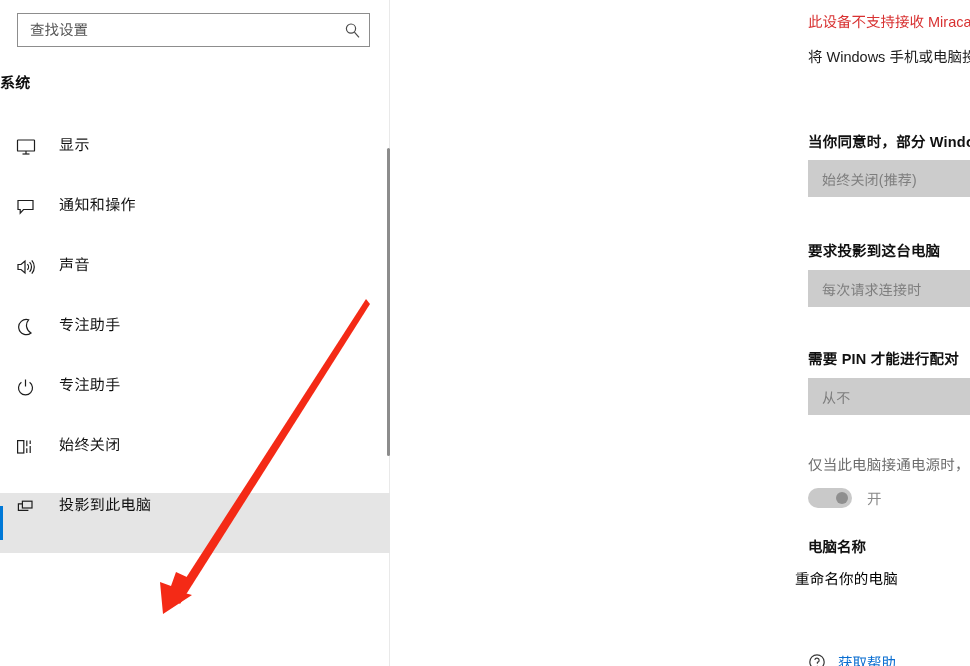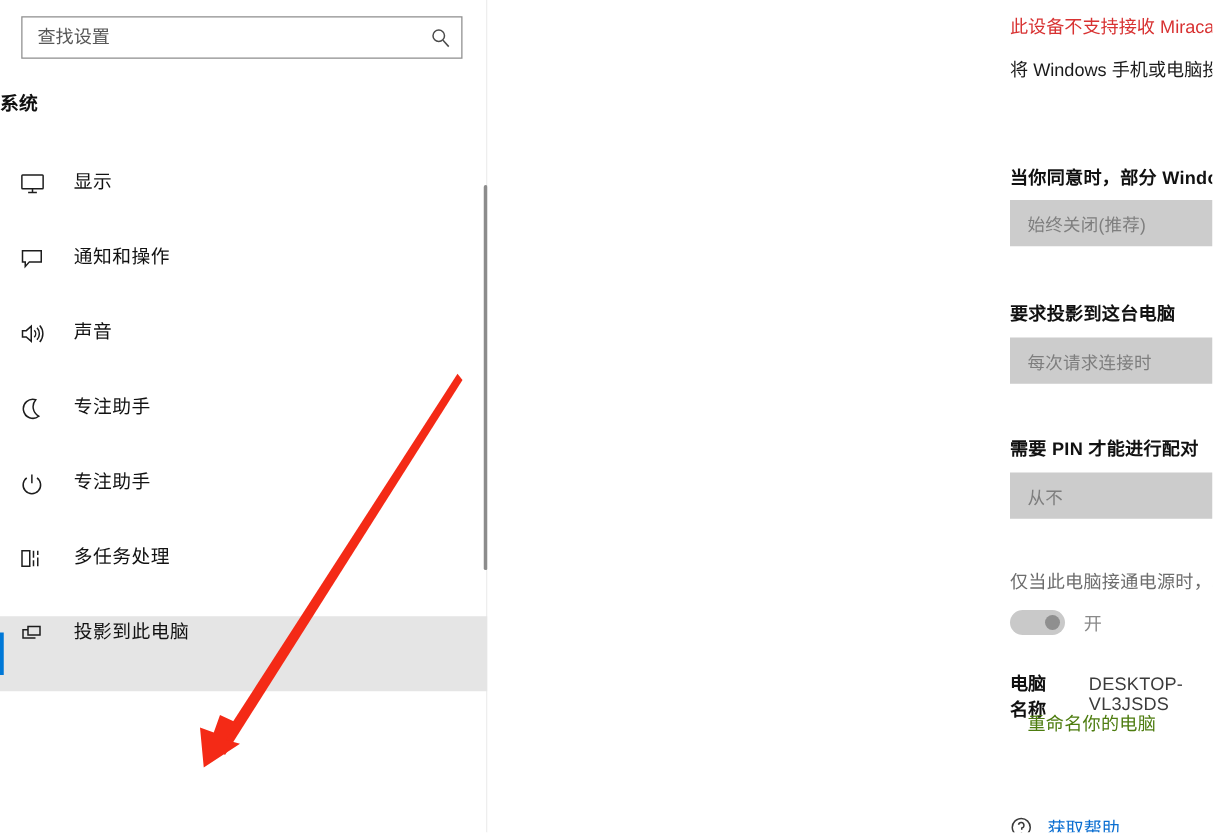--- a/index.html
+++ b/index.html
@@ -243,23 +243,23 @@
     color: #111111;
   }
   .pcname-val {
     font-size: 14.5px;
     color: #3b3b3b;
     padding-left: 22px;
     letter-spacing: .2px;
   }
   .link {
     position: absolute;
-    left: 432px;
-    font-size: 14.5px;
-    color: #4d7c0f;
+    left: 405px;
+    font-size: 14.5px;
+    color: #000000;
     cursor: pointer;
     letter-spacing: .2px;
   }
 
   .help-row {
     position: absolute;
     left: 418px;
     bottom: -6px;
     display: flex;
     align-items: center;
@@ -363,21 +363,21 @@
       <div class="nav-item">
         <span class="ico">
           <svg width="20" height="18" viewBox="0 0 20 18" fill="none" stroke="currentColor" stroke-width="1.2">
             <rect x="1.6" y="2.6" width="6.2" height="12.4"></rect>
             <line x1="10.8" y1="2.6" x2="10.8" y2="8.2"></line>
             <line x1="10.8" y1="10.2" x2="10.8" y2="15"></line>
             <line x1="14.2" y1="2.6" x2="14.2" y2="6"></line>
             <line x1="14.2" y1="8" x2="14.2" y2="15"></line>
           </svg>
         </span>
-        <span class="lbl">多任务处理</span>
+        <span class="lbl">始终关闭</span>
       </div>
 
       <div class="nav-item selected">
         <span class="ico">
           <svg width="20" height="18" viewBox="0 0 20 18" fill="none" stroke="currentColor" stroke-width="1.2">
             <rect x="6.4" y="3.2" width="9.6" height="6.8"></rect>
             <path d="M12.4 12.4 H2.4 V5.8 H6.4"></path>
           </svg>
         </span>
         <span class="lbl">投影到此电脑</span>
@@ -416,21 +416,20 @@
     <div class="field-label plain" style="top:453px; width:520px;">仅当此电脑接通电源时，才能发现此电脑以进行投影</div>
     <div class="toggle-row" style="top:487px;">
       <span class="switch">
         <span class="knob"></span>
       </span>
       <span class="toggle-label">开</span>
     </div>
 
     <div class="pcname-row" style="top:535px;">
       <span class="pcname-key">电脑名称</span>
-      <span class="pcname-val">DESKTOP-VL3JSDS</span>
     </div>
 
     <div class="link" style="top:567px;">重命名你的电脑</div>
 
     <div class="help-row">
       <span class="help-ico">
         <svg width="18" height="18" viewBox="0 0 18 18" fill="none" stroke="currentColor" stroke-width="1.2">
           <circle cx="9" cy="9" r="7.2"></circle>
           <path d="M6.8 6.8 a2.2 2.2 0 1 1 2.6 2.6 v1.4"></path>
           <circle cx="9.2" cy="13.2" r="0.6" fill="currentColor" stroke="none"></circle>

